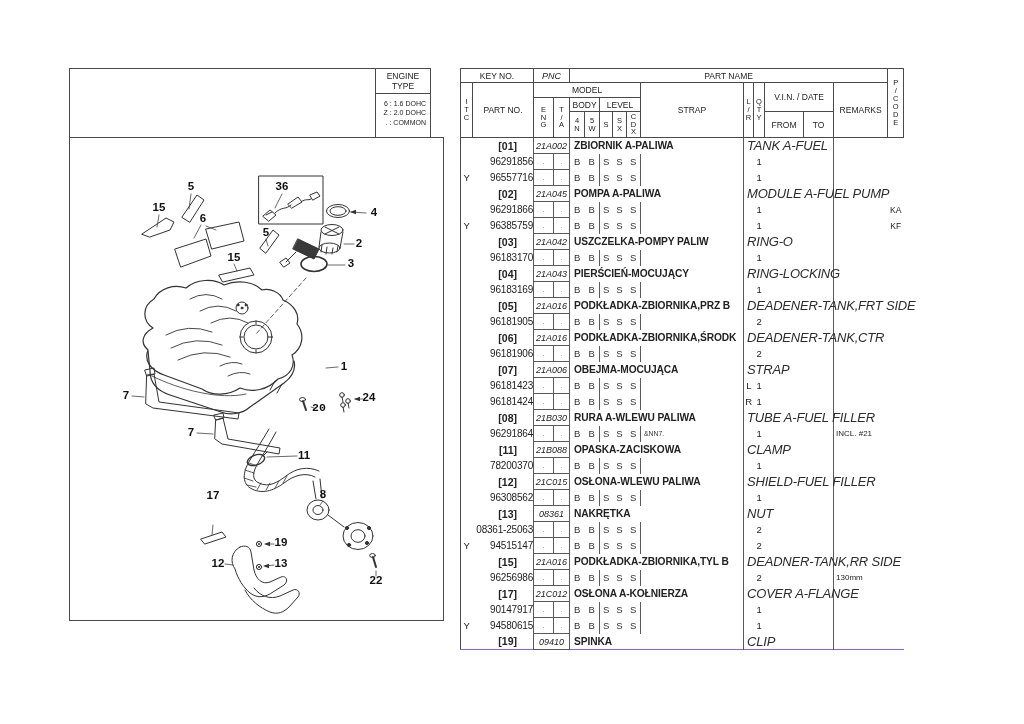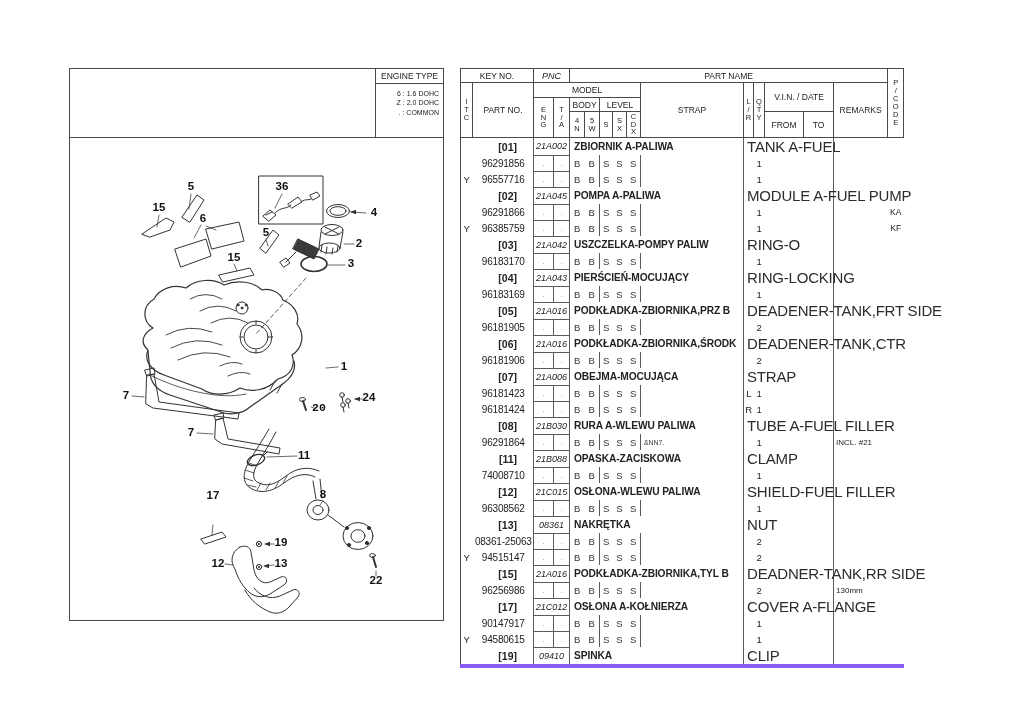--- a/index.html
+++ b/index.html
@@ -6,47 +6,47 @@
   body{
     width:1024px;height:724px;position:relative;background:#ffffff;
     font-family:"Liberation Sans",sans-serif;color:#222;overflow:hidden;
   }
   .abs{position:absolute;box-sizing:border-box;}
   
   #title-box{left:69px;top:68px;width:307px;height:70px;border:1px solid #4a4a4a;padding:3px 0 0 8px;}
   #title-code{font-size:15px;font-weight:bold;letter-spacing:.5px;}
   #title-pl{font-size:13px;font-weight:bold;margin-top:1px;}
   #title-en{font-size:11px;margin-top:2px;color:#333;}
-  #engine-box{left:375px;top:68px;width:69px;height:70px;border:1px solid #4a4a4a;}
+  #engine-box{left:375px;top:68px;width:56px;height:70px;border:1px solid #4a4a4a;}
   #engine-head{font-size:8.5px;text-align:center;border-bottom:1px solid #4a4a4a;padding:2px 0;}
   #engine-lines{font-size:7px;line-height:1.35;white-space:pre-line;text-align:right;padding:5px 4px 0 0;color:#222;}
   
   #diagram-box{left:69px;top:137px;width:375px;height:484px;border:1px solid #4a4a4a;}
   #diagram-box svg{position:absolute;left:0;top:0;}
   .callout{position:absolute;transform:translate(-50%,-50%);font-size:11.5px;font-weight:bold;color:#111;
     background:transparent;line-height:1;}
   
   #parts-table-wrap{left:460px;top:68px;width:445px;}
   table{border-collapse:collapse;table-layout:fixed;width:444px;}
   th{border:1px solid #4a4a4a;font-weight:normal;font-size:8.5px;padding:0;text-align:center;color:#222;}
   td{padding:0;font-size:10px;height:15px;overflow:visible;white-space:nowrap;}
-  tbody{border-left:1px solid #4a4a4a;border-bottom:4px solid #8b5cf6;}
+  tbody{border-left:1px solid #4a4a4a;border-bottom:1px solid #8b5cf6;}
   .vt{white-space:pre-line;line-height:1.05;font-size:7.5px;}
   .h-pnc{font-style:italic;font-size:9px;}
   td.c-itc{text-align:center;font-size:9.5px;color:#222;}
-  td.c-pno{text-align:center;padding-left:1px;font-size:10px;letter-spacing:-0.2px;}
+  td.c-pno{text-align:right;padding-left:1px;font-size:10px;letter-spacing:-0.2px;}
   td.c-key{text-align:right;padding-right:16px;font-weight:bold;font-size:10.5px;}
   td.c-pnc{border:1px solid #5a5a5a;text-align:center;font-style:italic;font-size:9px;color:#222;}
   td.c-eng,td.c-ta{border:1px solid #5a5a5a;text-align:center;color:#888;font-size:8px;}
   td.c-b{ text-align:center;font-size:9.5px;color:#333;}
   td.c-s1{border-left:1px solid #5a5a5a;}
   td.c-cdx{border-right:1px solid #5a5a5a;}
   td.c-npl{padding-left:4px;font-weight:bold;font-size:10.2px;letter-spacing:-0.1px;}
   td.c-opt{padding-left:3px;font-size:6.8px;color:#333;border-right:1px solid #5a5a5a;}
-  td.c-nen{border-left:1px solid #5a5a5a;padding-left:3px;font-size:15px;color:#2c2c2c;letter-spacing:-0.2px;}
+  td.c-nen{border-left:1px solid #5a5a5a;padding-left:3px;font-style:italic;font-size:13px;color:#2c2c2c;letter-spacing:-0.2px;}
   td.c-lr{border-left:1px solid #5a5a5a;text-align:center;font-size:9.5px;}
   td.c-qty{text-align:center;font-size:9.5px;}
   td.c-rem{border-left:1px solid #5a5a5a;padding-left:2px;font-size:8px;color:#222;}
   td.c-pcode{font-size:8.5px;text-align:center;color:#222;}
 </style>
 </head>
 <body>
 
 <div id="title-box" class="abs">
 </div>
@@ -542,21 +542,21 @@
           <td class="c-itc"></td>
           <td class="c-key">[11]</td>
           <td class="c-pnc" colspan="2">21B088</td>
           <td class="c-npl" colspan="6">OPASKA-ZACISKOWA</td>
           <td class="c-nen" colspan="4">CLAMP</td>
           <td class="c-rem"></td>
           <td class="c-pcode"></td>
         </tr>
         <tr>
           <td class="c-itc"></td>
-          <td class="c-pno">74008710</td>
+          <td class="c-pno">78200370</td>
           <td class="c-eng">.</td>
           <td class="c-ta">.</td>
           <td class="c-b">B</td>
           <td class="c-b">B</td>
           <td class="c-b c-s1">S</td>
           <td class="c-b">S</td>
           <td class="c-b c-cdx">S</td>
           <td class="c-opt"></td>
           <td class="c-lr"></td>
           <td class="c-qty">1</td>

